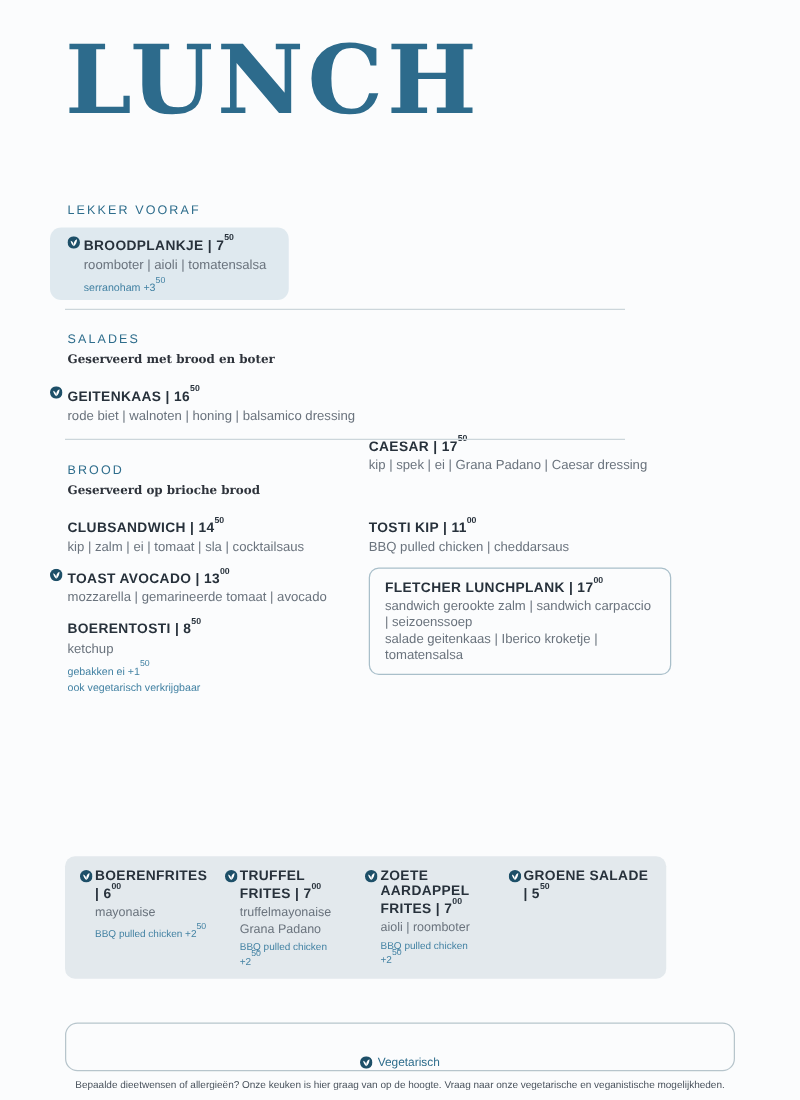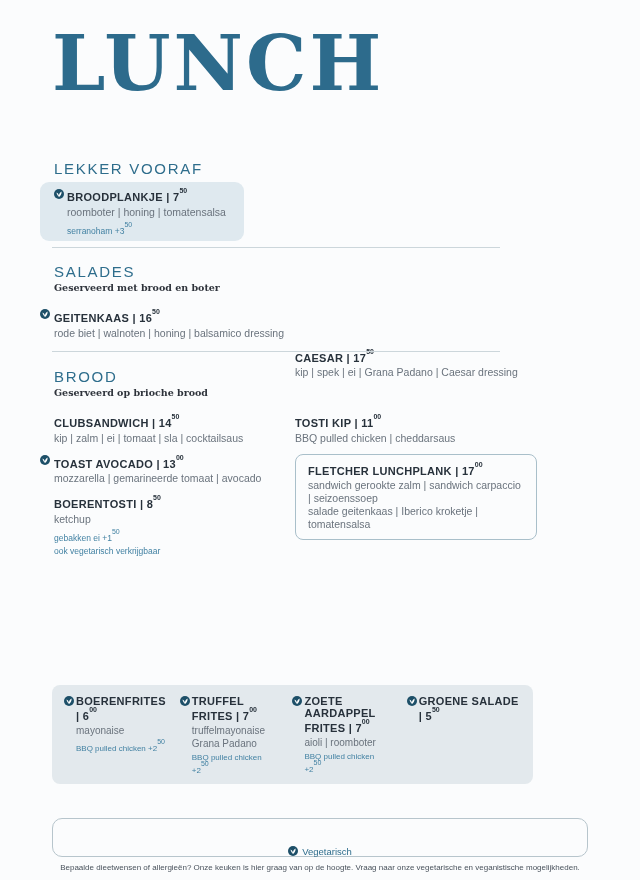--- a/index.html
+++ b/index.html
@@ -7,21 +7,21 @@
     position:relative;width:640px;height:880px;background:#fbfcfd;
     font-family:"Liberation Sans",sans-serif;overflow:hidden;color:#27313b;
   }
   .title{
     position:absolute;left:52px;top:26px;margin:0;
     font-family:"DejaVu Serif",serif;font-weight:700;
     font-size:76px;line-height:1;letter-spacing:3px;color:#2d6b8c;
   }
   .sec{position:absolute;left:54px;width:540px;}
   .sec-head{
-    margin:0;font-size:15px;font-weight:500;letter-spacing:1.7px;
+    margin:0;font-size:10px;font-weight:500;letter-spacing:1.7px;
     color:#2e6d8c;line-height:14px;
   }
   .sec-note{
     margin:3px 0 0;font-family:"DejaVu Serif",serif;font-weight:700;
     font-size:9.5px;line-height:12px;color:#2e333b;
   }
   .cols{position:relative;margin-top:15px;}
   .col-left{width:235px;}
   .col-right{position:absolute;left:241px;top:0;width:250px;}
   .item{position:relative;margin:0 0 9px;}
@@ -85,21 +85,21 @@
     <div class="hl-box">
       <div class="hl-inner">
         <span class="veg">
           <svg viewBox="0 0 20 20">
               <circle cx="10" cy="10" r="10" fill="#1d4f68"></circle>
               <path d="M10 16 C9.2 11 11 6.5 15.2 4.8 C15.4 9.2 13.2 13.8 10 16 Z" fill="#fff"></path>
               <path d="M10 16 C10.2 12 8.6 8.4 5 7.2 C5.6 10.8 7.6 14.2 10 16 Z" fill="#fff"></path>
             </svg>
         </span>
         <div class="item-label"><span>BROODPLANKJE | 7</span><sup>50</sup></div>
-        <div class="item-desc">roomboter | honing | tomatensalsa</div>
+        <div class="item-desc">roomboter | aioli | tomatensalsa</div>
         <div class="item-extra"><span>serranoham +3</span><sup>50</sup></div>
       </div>
     </div>
   </section>
 
   <div class="divider" style="top:247px"></div>
 
   <section class="sec" style="top:265px">
     <h2 class="sec-head">SALADES</h2>
     <p class="sec-note">Geserveerd met brood en boter</p>

